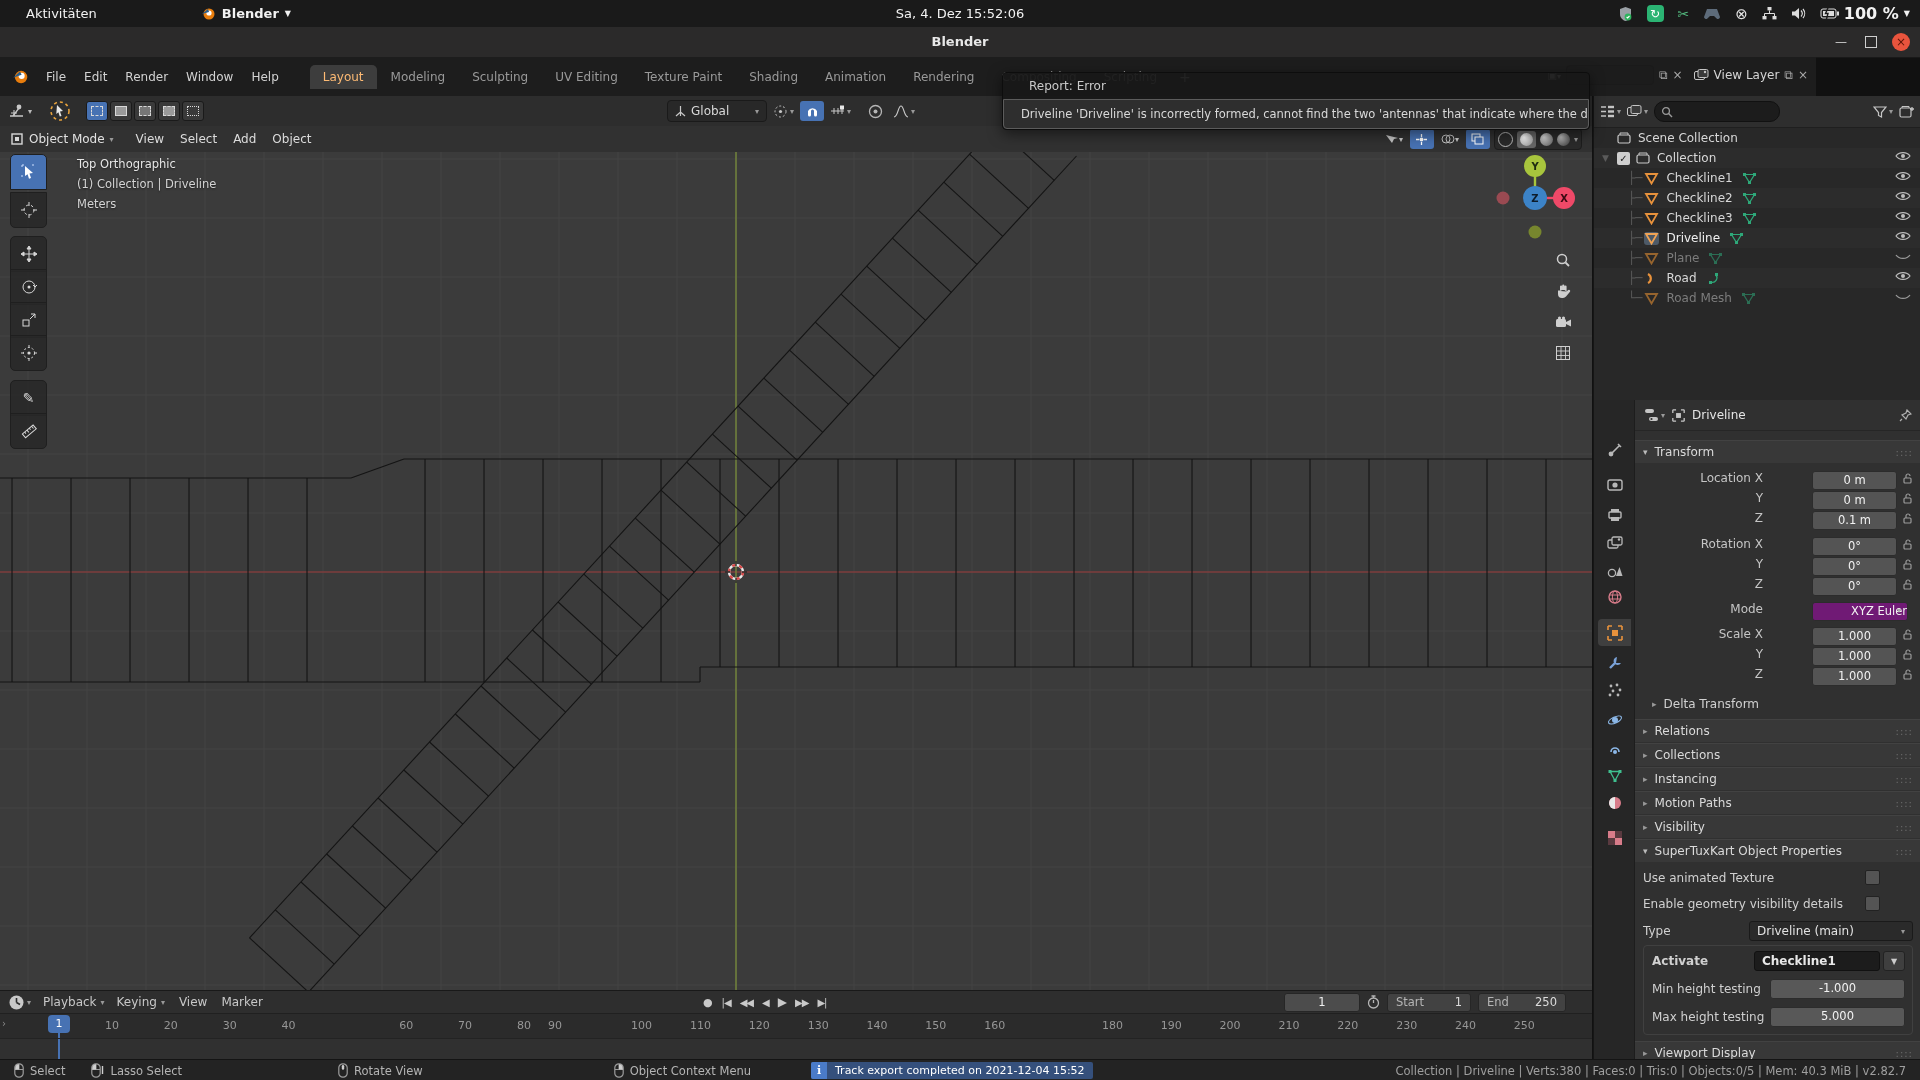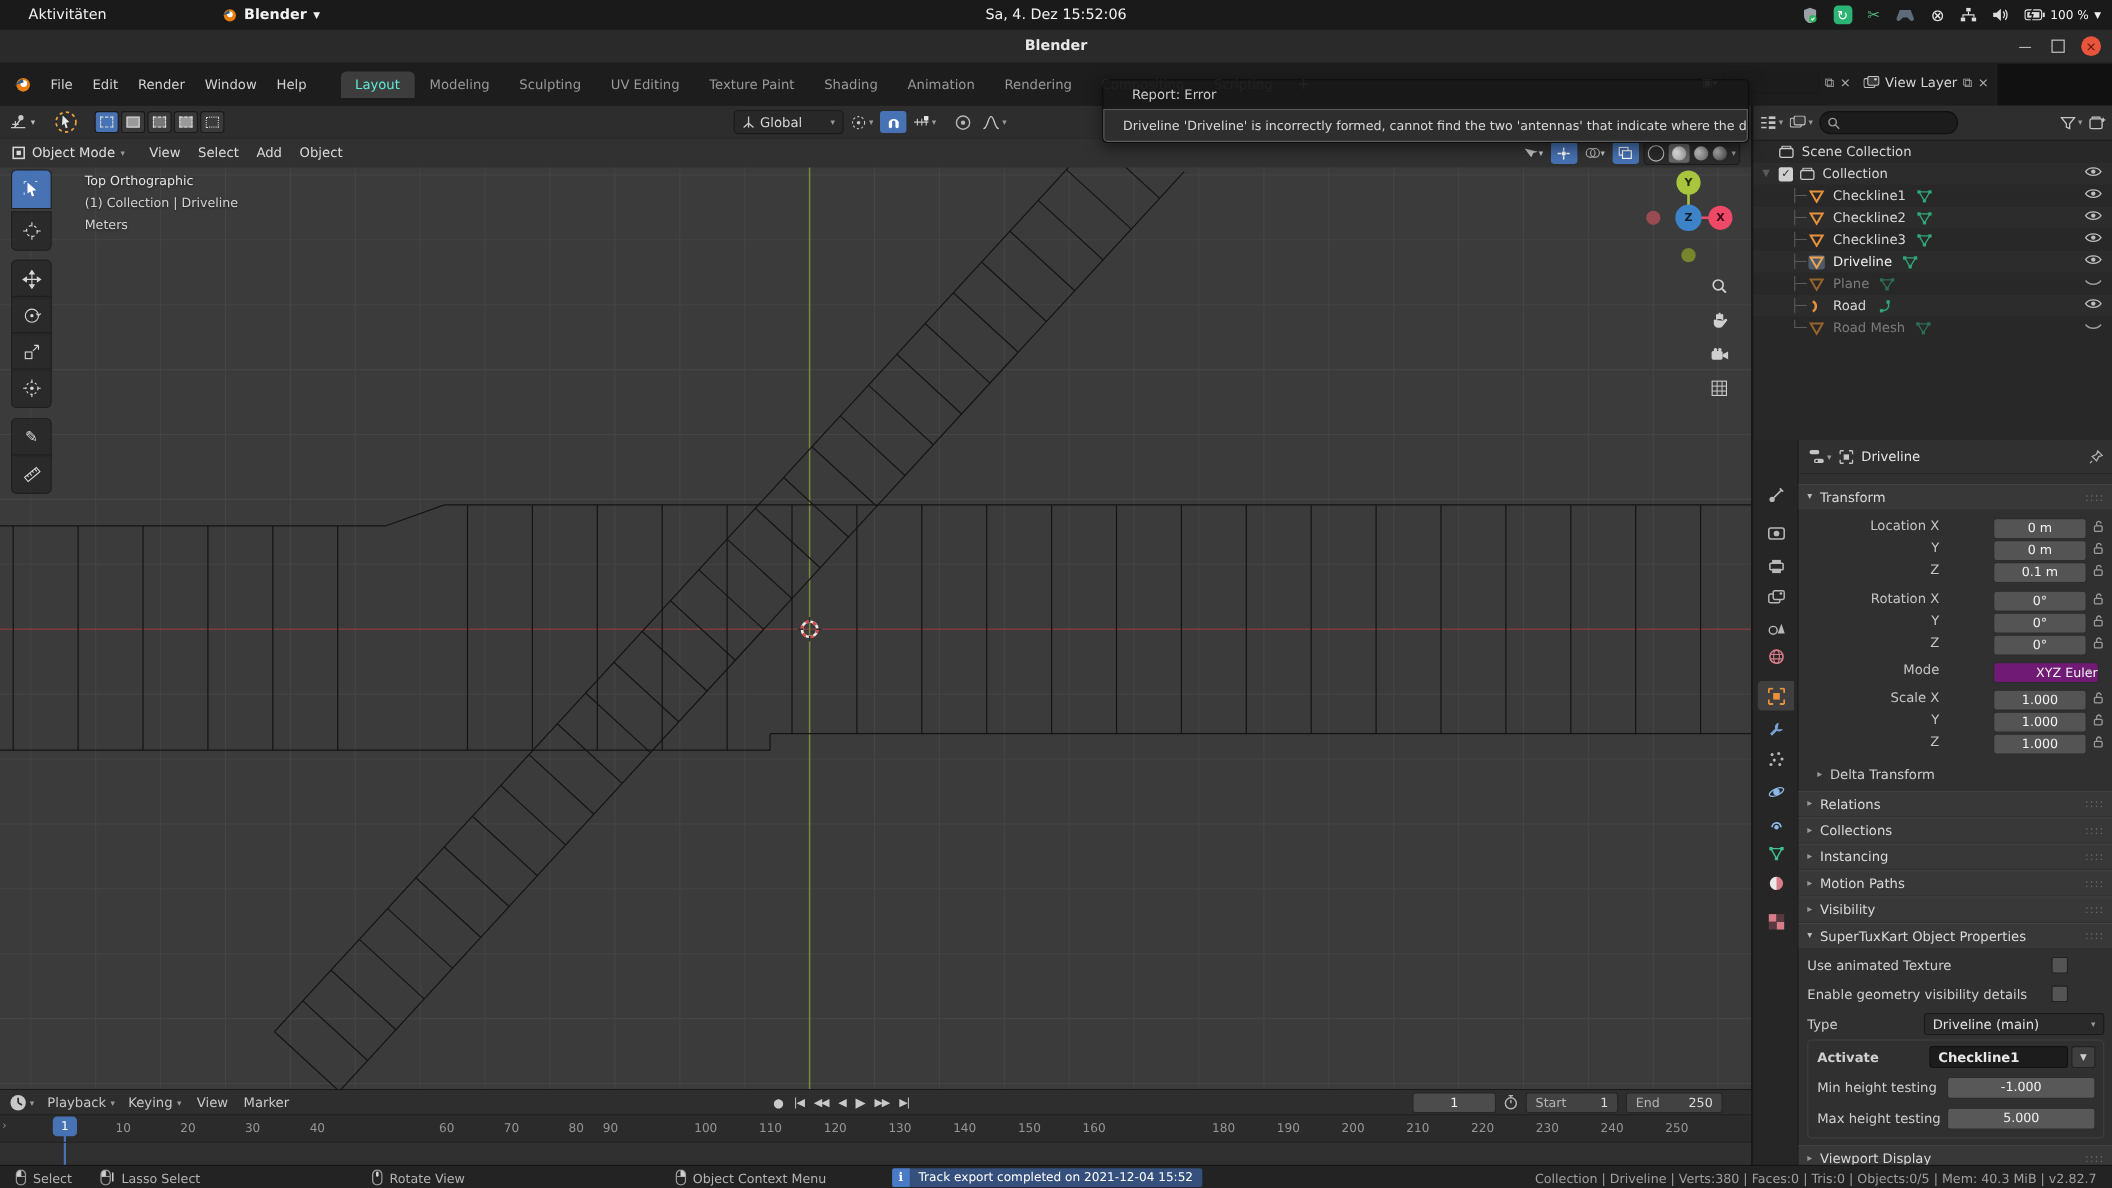--- a/index.html
+++ b/index.html
@@ -14,21 +14,21 @@
   #gnome-bar{left:0;top:0;width:1920px;height:27px;background:#1a1a1a;color:#f2f2f2;}
   #gnome-bar .item{padding:0 26px;height:27px;display:flex;align-items:center;gap:6px;font-size:13px;}
   
   #title-bar{left:0;top:27px;width:1920px;height:30px;background:#2b2a2a;border-bottom:1px solid #191919;}
   #title-bar .title{width:100%;text-align:center;font-weight:bold;color:#e8e8e8;font-size:13px;line-height:30px;}
   .winbtn{width:22px;height:22px;display:flex;align-items:center;justify-content:center;color:#cfcfcf;}
   
   #topbar{left:0;top:57px;width:1816px;height:39px;background:#1d1d1d;}
   .menu-item{padding:4px 9px;color:#d2d2d2;border-radius:3px;}
   .ws-tab{padding:5px 13px;color:#999;border-radius:5px 5px 0 0;margin-right:1px;font-size:12px;}
-  .ws-tab.active{background:#3d3d3d;color:#5eead4;}
+  .ws-tab.active{background:#3d3d3d;color:#fdba74;}
   
   #tool-settings{left:0;top:96px;width:1592px;height:30px;background:#2d2d2d;border-bottom:1px solid #1c1c1c;}
   .ts-field{background:#282828;border:1px solid #1a1a1a;border-radius:4px;height:20px;display:flex;align-items:center;
             padding:0 7px;gap:5px;color:#d8d8d8;}
   .mini-btn{width:24px;height:20px;border-radius:3px;display:flex;align-items:center;justify-content:center;}
   .mini-btn.blue{background:#4772b3;color:#fff;}
   .selmode{width:20px;height:18px;border:1px solid #1a1a1a;background:#3a3a3a;border-radius:3px;margin-right:2px;
            display:flex;align-items:center;justify-content:center;}
   .selmode.active{background:#4772b3;}
   .dashedsq{width:10px;height:8px;border:1px dashed #d8d8d8;}
@@ -151,21 +151,21 @@
           <path d="M10 3.5 a4.5 4.5 0 0 1 0 6 M12 2 a7 7 0 0 1 0 9" stroke="#dcdcdc" fill="none" stroke-width="1.2"></path>
         </svg>
       </span>
     <span class="row" style="gap:5px;">
       <svg width="19" height="11" viewBox="0 0 19 11">
           <rect x="1" y="1" width="15" height="9" rx="2" fill="none" stroke="#dcdcdc"></rect>
           <rect x="3" y="3" width="11" height="5" fill="#dcdcdc"></rect>
           <rect x="17" y="3.5" width="2" height="4" fill="#dcdcdc"></rect>
           <path d="M8 0 L5.5 5.5 H8 L6.5 11" stroke="#1a1a1a" stroke-width="1.4" fill="none"></path>
         </svg>
-      <span style="font-size:11px;">100 %</span>
+      <span style="font-size:16px;font-weight:bold;">100 %</span>
       <span style="font-size:8px;">▼</span>
     </span>
   </div>
 </div>
 
 <div id="title-bar" class="abs row">
   <div class="title abs">Blender</div>
   <div class="row abs" style="right:8px;top:4px;gap:8px;">
     <span class="winbtn">—</span>
     <span class="winbtn">

